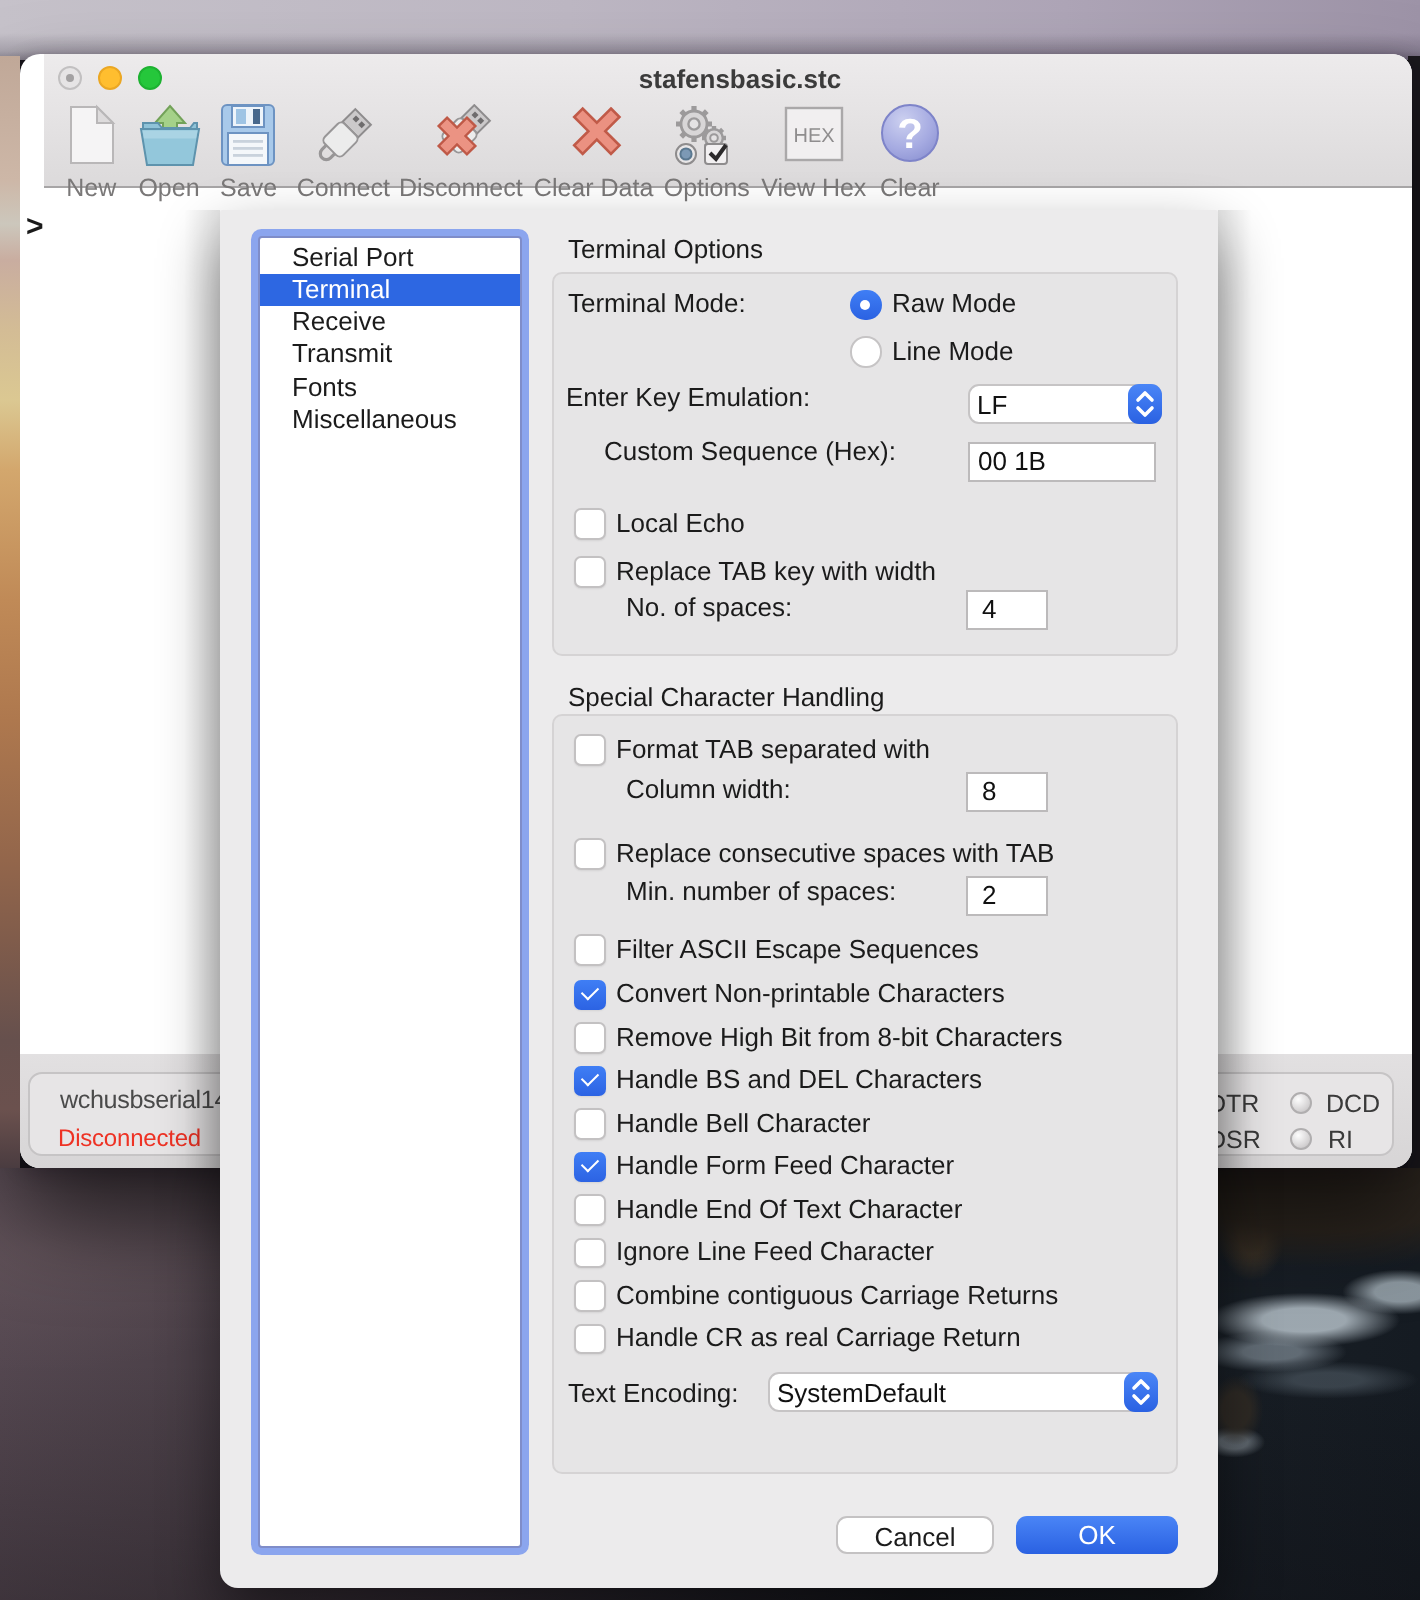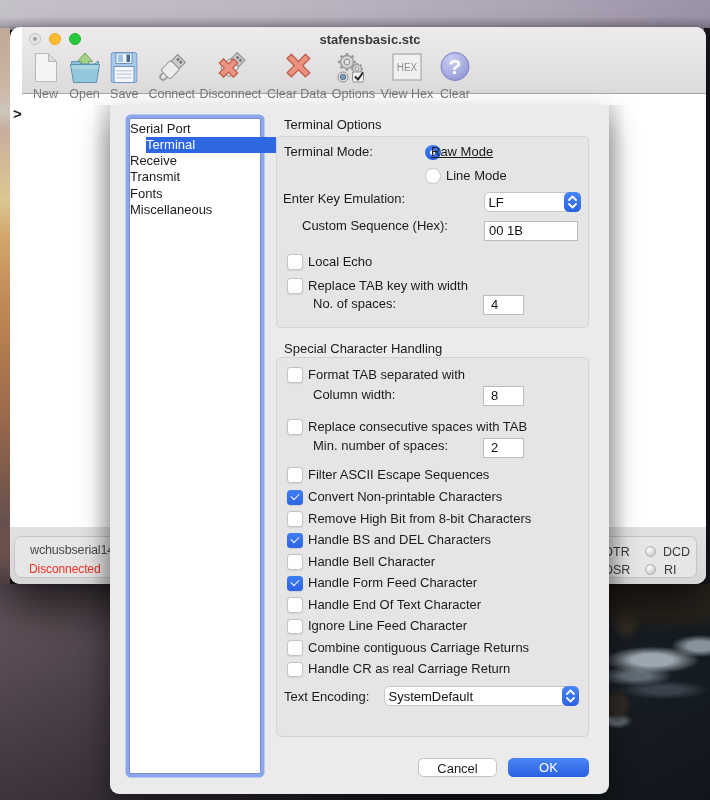--- a/index.html
+++ b/index.html
@@ -49,21 +49,21 @@
 .sig{position:absolute;font-size:12.5px;color:#3a3a3a;}
 .led{position:absolute;width:11px;height:11px;border-radius:50%;background:radial-gradient(circle at 35% 30%,#fdfdfd,#d8d6d7 60%,#bdbbbc);border:1px solid #b0aeaf;}
 
 #shL{position:absolute;left:92px;top:105px;width:18px;height:479px;background:linear-gradient(to right,rgba(0,0,0,0),rgba(0,0,0,0.10));}
 #shR{position:absolute;left:609px;top:105px;width:17px;height:479px;background:linear-gradient(to right,rgba(0,0,0,0.11),rgba(0,0,0,0));}
 
 #sheet{position:absolute;left:110px;top:105px;width:499px;height:689px;background:#ecebec;
  border-radius:1px 1px 9px 9px;box-shadow:0 14px 30px rgba(0,0,0,.48);}
 #list{position:absolute;left:19px;top:12.5px;width:132px;height:656px;background:#fff;
  border:1px solid #7f8dc9;box-shadow:0 0 0 3.5px #8ba5ee;border-radius:2px;}
-.row{position:absolute;left:0;width:130px;height:16.2px;font-size:13px;line-height:16.2px;padding-left:0;color:#1b1b1b;white-space:nowrap;}
+.row{position:absolute;left:0;width:130px;height:16.2px;font-size:13px;line-height:16.2px;padding-left:16px;color:#1b1b1b;white-space:nowrap;}
 .row.sel{background:#2d67e2;color:#fff;}
 .gbox{position:absolute;left:166px;width:313px;background:rgba(0,0,0,0.022);border:1px solid #d5d3d4;border-radius:5px;}
 .lab{position:absolute;font-size:13px;line-height:16px;color:#1b1b1b;white-space:nowrap;}
 .cb{position:absolute;width:15.5px;height:15.5px;background:#fff;border:1px solid #c3c1c2;border-radius:3.5px;box-shadow:0 0.5px 1px rgba(0,0,0,0.08);}
 .cb.on{background:linear-gradient(#3f7ef5,#2c63e3);border:none;}
 .cb.on:after{content:"";position:absolute;left:3.6px;top:3.4px;width:7.4px;height:4.2px;border-left:1.9px solid #fff;border-bottom:1.9px solid #fff;transform:rotate(-45deg);}
 .radio{position:absolute;width:15.5px;height:15.5px;border-radius:50%;background:#fff;border:1px solid #c6c4c5;}
 .radio.on{background:linear-gradient(#3f7ef5,#2b62e2);border:none;}
 .radio.on:after{content:"";position:absolute;left:5.25px;top:5.25px;width:5px;height:5px;border-radius:50%;background:#fff;}
 .field{position:absolute;background:#fff;border:1px solid #bcbabb;font-size:13px;color:#111;padding-left:4px;line-height:18px;}
@@ -225,33 +225,33 @@
     <div class="sig" style="left:654px;top:36px;">RI</div>
   </div>
 </div>
 <div id="lstrip"></div>
 <div id="shL"></div>
 <div id="shR"></div>
 
 <div id="sheet">
   <div id="list">
     <div class="row" style="top:2.2px;">Serial Port</div>
-    <div class="row sel" style="top:18.4px;margin-left:16px;">Terminal</div>
+    <div class="row sel" style="top:18.4px;">Terminal</div>
     <div class="row" style="top:34.6px;">Receive</div>
     <div class="row" style="top:50.8px;">Transmit</div>
     <div class="row" style="top:67px;">Fonts</div>
     <div class="row" style="top:83.2px;">Miscellaneous</div>
   </div>
 
   <div class="lab" style="left:174px;top:12px;">Terminal Options</div>
   <div class="gbox" style="top:31px;height:192px;"></div>
 
   <div class="lab" style="left:174px;top:39px;">Terminal Mode:</div>
   <div class="radio on" style="left:315px;top:39.5px;"></div>
-  <div class="lab" style="left:321px;top:39px;text-decoration:underline;">Raw Mode</div>
+  <div class="lab" style="left:336px;top:39px;">Raw Mode</div>
   <div class="radio" style="left:315px;top:63px;"></div>
   <div class="lab" style="left:336px;top:62.5px;">Line Mode</div>
 
   <div class="lab" style="left:173px;top:86px;">Enter Key Emulation:</div>
   <div class="popup" style="left:374px;top:87px;width:97px;">
     <div class="ptxt">LF</div>
     <div class="pcap"><svg width="17" height="20" viewBox="0 0 17 20">
           <path d="M5 8 L8.5 4.5 L12 8" stroke="#fff" stroke-width="1.8" fill="none" stroke-linecap="round" stroke-linejoin="round"></path>
           <path d="M5 12 L8.5 15.5 L12 12" stroke="#fff" stroke-width="1.8" fill="none" stroke-linecap="round" stroke-linejoin="round"></path>
         </svg></div>

